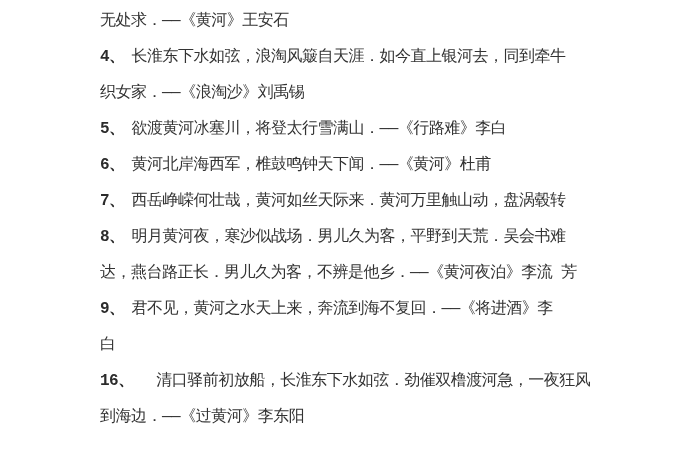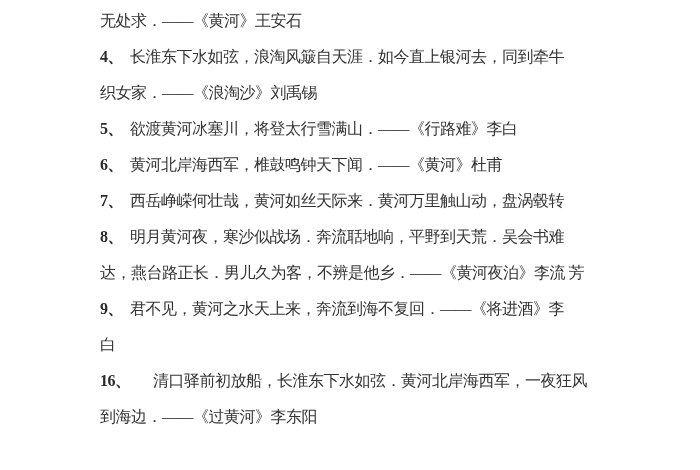--- a/index.html
+++ b/index.html
@@ -9,21 +9,21 @@
     height: 470px;
     overflow: hidden;
     background: #ffffff;
   }
   .page {
     box-sizing: border-box;
     width: 700px;
     height: 470px;
     padding: 3px 80px 0 100px;
     background: #ffffff;
-    font-family: Liberation Serif, serif;
+    font-family: Liberation Mono, monospace;
     color: #333333;
     font-size: 16px;
     letter-spacing: -0.5px;
   }
   .line {
     height: 36px;
     line-height: 36px;
     white-space: nowrap;
   }
   .num {
@@ -41,19 +41,19 @@
 </head>
 <body>
 
 <div class="page">
   <div class="line"><span class="num"></span><span class="txt">无处求．——《黄河》王安石</span></div>
   <div class="line"><span class="num">4、</span><span class="txt">长淮东下水如弦，浪淘风簸自天涯．如今直上银河去，同到牵牛</span></div>
   <div class="line"><span class="num"></span><span class="txt">织女家．——《浪淘沙》刘禹锡</span></div>
   <div class="line"><span class="num">5、</span><span class="txt">欲渡黄河冰塞川，将登太行雪满山．——《行路难》李白</span></div>
   <div class="line"><span class="num">6、</span><span class="txt">黄河北岸海西军，椎鼓鸣钟天下闻．——《黄河》杜甫</span></div>
   <div class="line"><span class="num">7、</span><span class="txt">西岳峥嵘何壮哉，黄河如丝天际来．黄河万里触山动，盘涡毂转</span></div>
-  <div class="line"><span class="num">8、</span><span class="txt">明月黄河夜，寒沙似战场．奔流聒地响，平野到天荒．吴会书难</span></div>
+  <div class="line"><span class="num">8、</span><span class="txt">明月黄河夜，寒沙似战场．男儿久为客，平野到天荒．吴会书难</span></div>
   <div class="line"><span class="num"></span><span class="txt">达，燕台路正长．男儿久为客，不辨是他乡．——《黄河夜泊》李流 芳</span></div>
   <div class="line"><span class="num">9、</span><span class="txt">君不见，黄河之水天上来，奔流到海不复回．——《将进酒》李</span></div>
   <div class="line"><span class="num"></span><span class="txt">白</span></div>
-  <div class="line"><span class="num">16、</span><span class="txt">　清口驿前初放船，长淮东下水如弦．黄河北岸海西军，一夜狂风</span></div>
+  <div class="line"><span class="num">16、</span><span class="txt">　清口驿前初放船，长淮东下水如弦．劲催双橹渡河急，一夜狂风</span></div>
   <div class="line"><span class="num"></span><span class="txt">到海边．——《过黄河》李东阳</span></div>
 </div>
 
 </body></html>

